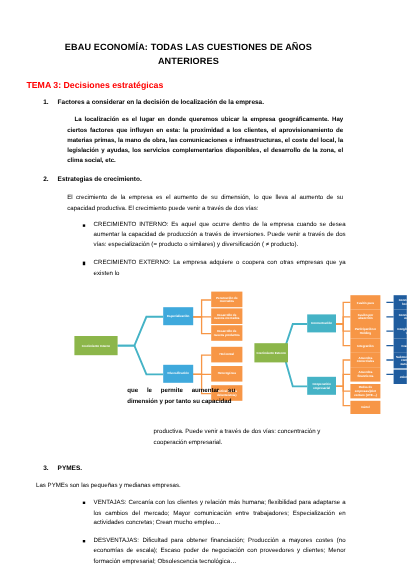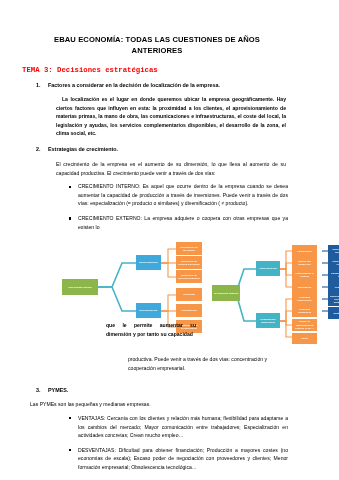--- a/index.html
+++ b/index.html
@@ -33,21 +33,20 @@
     line-height: 11px;
     letter-spacing: 0.1px;
     margin: 0 14px;
   }
   .tema {
     color: #ff0000;
     font-weight: bold;
     font-size: 7.3px;
     margin-top: 10px;
     margin-bottom: 2px;
-    font-family: Liberation Mono, monospace;
   }
   ol.numbered {
     margin: 0;
     padding-left: 26px;
     list-style: none;
     counter-reset: qnum;
   }
   ol.numbered > li {
     counter-increment: qnum;
     position: relative;

